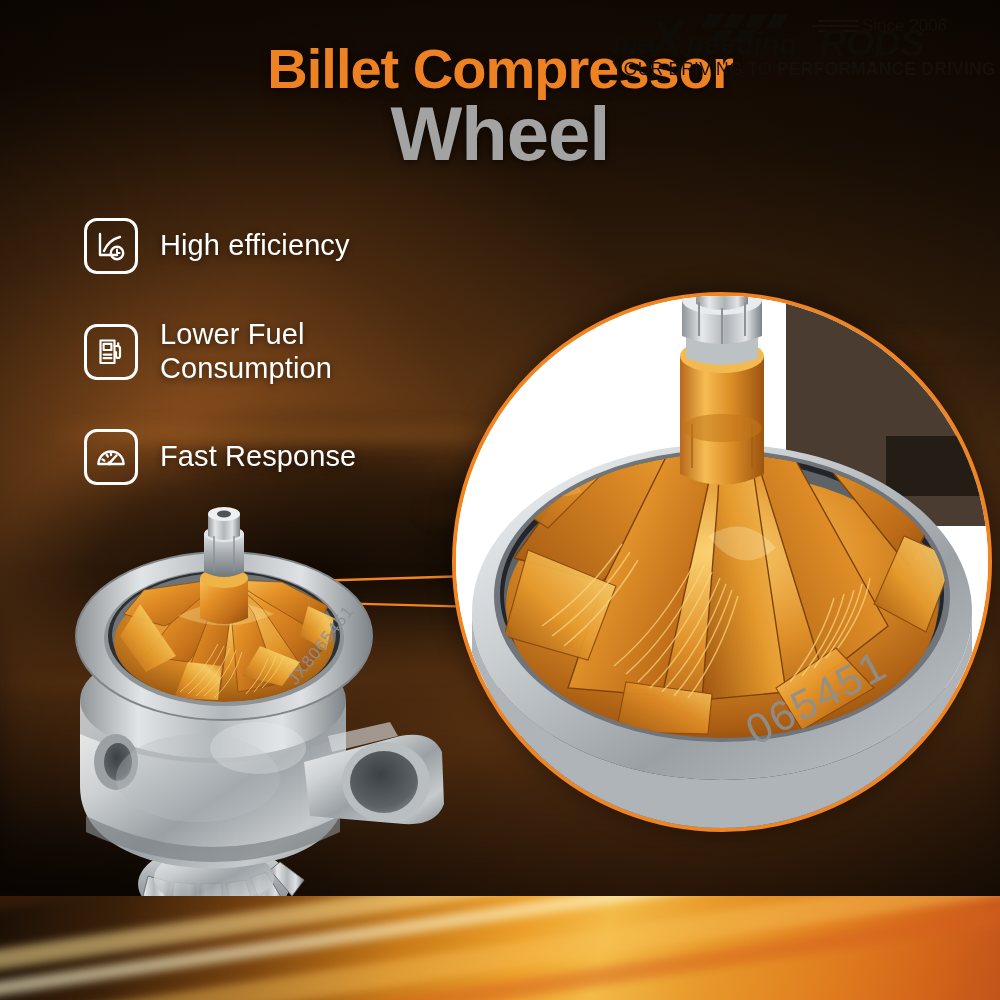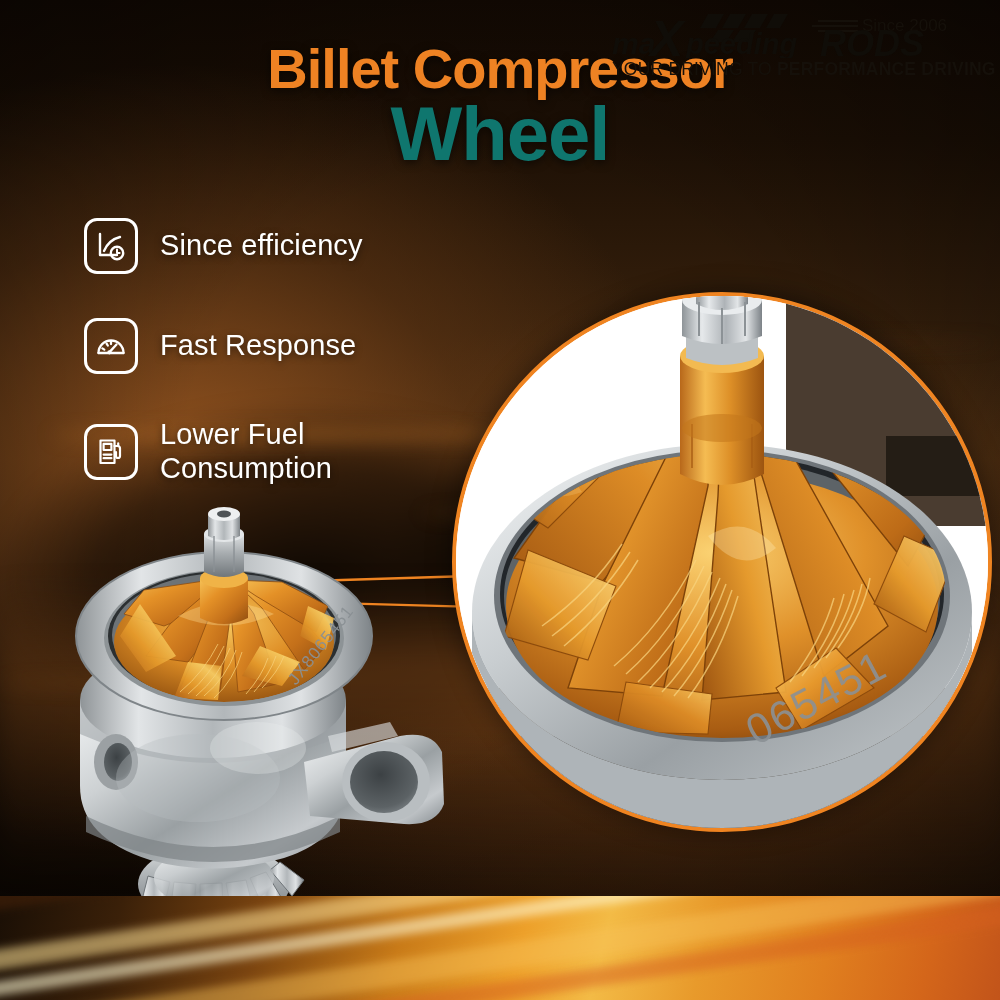--- a/index.html
+++ b/index.html
@@ -40,21 +40,21 @@
   }
 
   
   .title-wrap{ position:absolute; left:0; right:0; top:42px; text-align:center; z-index:8; }
   .t-line1, .t-line2{
     font-family:"Liberation Sans Narrow","Liberation Sans",sans-serif;
     font-weight:bold; letter-spacing:-1px; line-height:.96;
     transform:scaleX(1.0);
   }
   .t-line1{ font-size:56px; color:#ee8223; text-shadow:0 2px 10px rgba(0,0,0,.6); }
-  .t-line2{ font-size:76px; color:#0f766e; text-shadow:0 2px 10px rgba(0,0,0,.6); margin-top:2px; }
+  .t-line2{ font-size:76px; color:#a3a3a3; text-shadow:0 2px 10px rgba(0,0,0,.6); margin-top:2px; }
 
   
   .features{ position:absolute; left:84px; top:218px; z-index:8; }
   .feat{ display:flex; align-items:center; margin-bottom:44px; }
   .feat:last-child{ margin-bottom:0; }
   .feat-icon{
     width:54px; height:56px; border:3px solid #fff; border-radius:13px;
     display:flex; align-items:center; justify-content:center; flex:0 0 auto;
   }
   .feat-label{
@@ -120,51 +120,51 @@
 
     <div class="feat">
       <div class="feat-icon">
         <svg width="34" height="34" viewBox="0 0 34 34" fill="none" stroke="#ffffff" stroke-width="2.4" stroke-linecap="round" stroke-linejoin="round">
           <path d="M6 5 V26 H23"></path>
           <path d="M10 22 C13 15, 18 10, 26 8"></path>
           <circle cx="23" cy="24" r="6.2" fill="none"></circle>
           <path d="M23 20.6 V24 H25.6" stroke-width="2"></path>
         </svg>
       </div>
-      <div class="feat-label">Since efficiency</div>
+      <div class="feat-label">High efficiency</div>
+    </div>
+
+    <div class="feat">
+      <div class="feat-icon">
+        <svg width="34" height="34" viewBox="0 0 34 34" fill="none" stroke="#ffffff" stroke-width="2.2" stroke-linecap="round" stroke-linejoin="round">
+          <path d="M6.5 5.5 H20.5 V28 H6.5 Z"></path>
+          <rect x="9.6" y="8.8" width="7.8" height="6.2"></rect>
+          <path d="M9.6 19.6 H17.4"></path>
+          <path d="M9.6 23.2 H17.4"></path>
+          <path d="M20.5 11 H23.6 A2.4 2.4 0 0 1 26 13.4 V21 A2 2 0 0 1 22 21 V17.2"></path>
+          <path d="M24.2 8.4 V11.2"></path>
+        </svg>
+      </div>
+      <div class="feat-label">Lower Fuel
+Consumption</div>
     </div>
 
     <div class="feat">
       <div class="feat-icon">
         <svg width="34" height="34" viewBox="0 0 34 34" fill="none" stroke="#ffffff" stroke-width="2.3" stroke-linecap="round" stroke-linejoin="round">
           <path d="M4.5 24 A12.5 12.5 0 0 1 29.5 24"></path>
           <path d="M4.5 24 H29.5"></path>
           <path d="M22.5 15.5 L16.2 22.4"></path>
           <circle cx="15.4" cy="23.3" r="2.1" fill="#ffffff" stroke="none"></circle>
           <path d="M8.4 19.4 L10.3 20.6"></path>
           <path d="M12.6 14.6 L13.8 16.5"></path>
           <path d="M17 12.8 V15"></path>
         </svg>
       </div>
       <div class="feat-label">Fast Response</div>
-    </div>
-
-    <div class="feat">
-      <div class="feat-icon">
-        <svg width="34" height="34" viewBox="0 0 34 34" fill="none" stroke="#ffffff" stroke-width="2.2" stroke-linecap="round" stroke-linejoin="round">
-          <path d="M6.5 5.5 H20.5 V28 H6.5 Z"></path>
-          <rect x="9.6" y="8.8" width="7.8" height="6.2"></rect>
-          <path d="M9.6 19.6 H17.4"></path>
-          <path d="M9.6 23.2 H17.4"></path>
-          <path d="M20.5 11 H23.6 A2.4 2.4 0 0 1 26 13.4 V21 A2 2 0 0 1 22 21 V17.2"></path>
-          <path d="M24.2 8.4 V11.2"></path>
-        </svg>
-      </div>
-      <div class="feat-label">Lower Fuel
-Consumption</div>
     </div>
 
   </div>
 
   <svg class="connector" viewBox="0 0 520 70">
     <path d="M4 30 L516 14" stroke="#ef8421" stroke-width="2.4" fill="none"></path>
     <path d="M4 44 L516 58" stroke="#ef8421" stroke-width="2.4" fill="none"></path>
     <circle cx="4" cy="37" r="11" fill="#ef8421" opacity="0.55"></circle>
   </svg>
 

